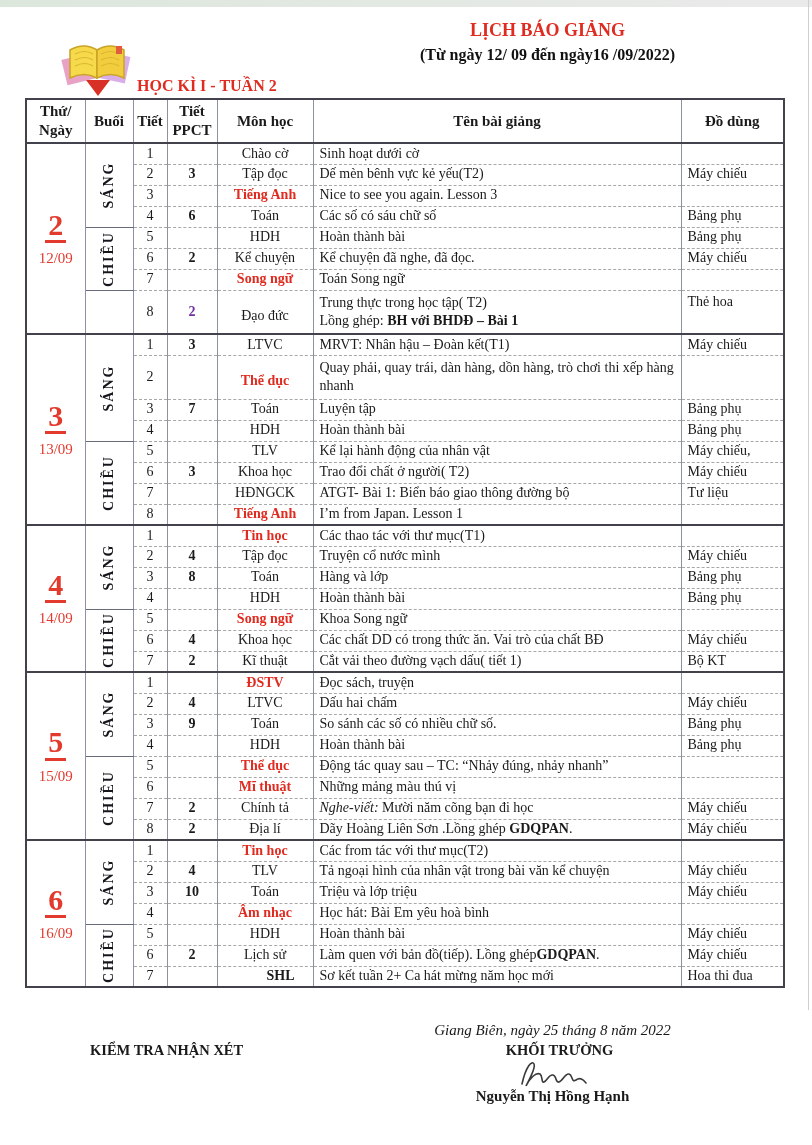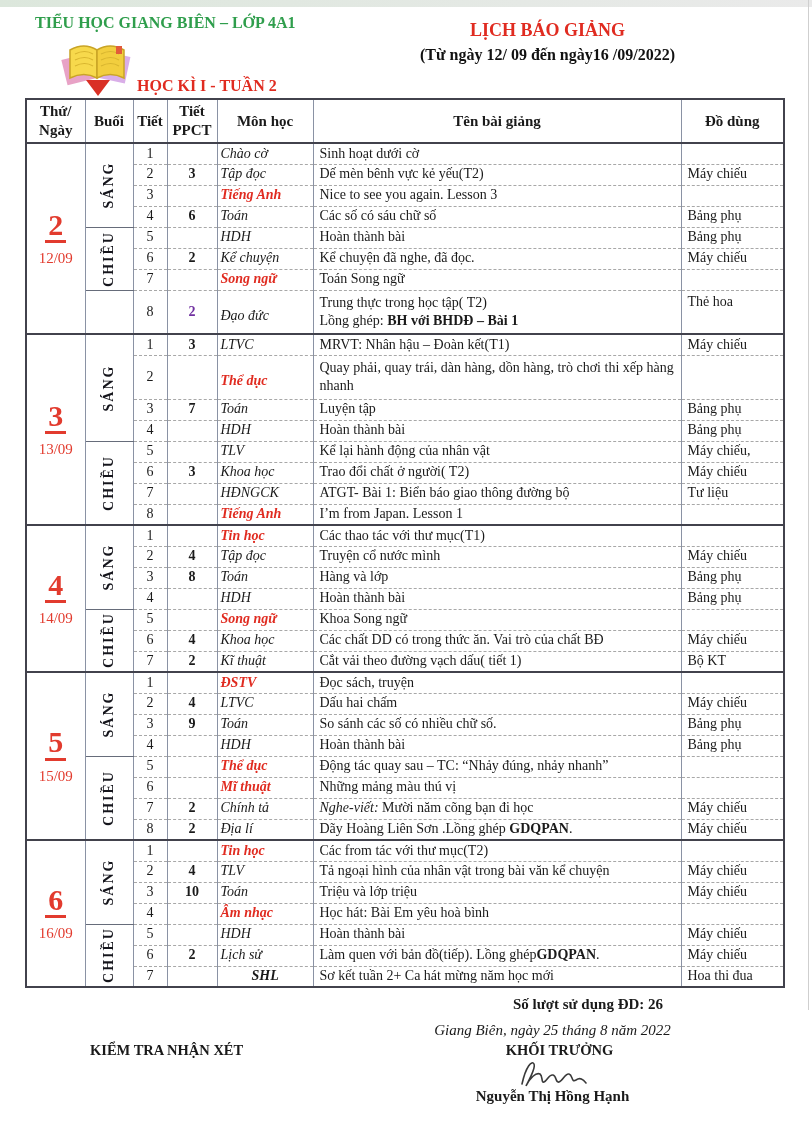--- a/index.html
+++ b/index.html
@@ -39,21 +39,21 @@
   td.session-cell.last{border-bottom:2px solid var(--border-dark);}
   .session-label{position:absolute; top:50%; left:50%;
                  transform:translate(-50%,-50%) rotate(-90deg);
                  font-weight:bold; font-size:14px; letter-spacing:2px; white-space:nowrap; color:#15151c;}
   .day-num{display:inline-block; font-size:30px; font-weight:bold; color:#e23b2e; line-height:1.05;
            border-bottom:3px solid #e23b2e; padding:0 3px;}
   .day-date{font-size:15px; color:#e23b2e; margin-top:6px;}
   td.period-cell{text-align:center;}
   td.ppct-cell{text-align:center; font-weight:bold;}
   td.ppct-cell.purple{color:var(--purple);}
-  td.subject-cell{font-style:italic;}
+  td.subject-cell{text-align:center;}
   td.subject-cell.red{color:var(--red); font-weight:bold;}
   td.subject-cell.boldsub{font-weight:bold;padding-left:34px;}
   td.lesson-cell{text-align:left; padding-left:6px;}
   td.device-cell{text-align:left; padding-left:6px;margin-left:20px;}
   td.v-bottom{vertical-align:bottom; padding-bottom:8px;}
   td.v-top{vertical-align:top; padding-top:2px;}
   .seg-b{font-weight:bold;}
   .seg-i{font-style:italic;}
 
   
@@ -69,21 +69,20 @@
   .signer{position:absolute; left:430px; top:92px; width:245px; text-align:center;
           font-weight:bold; font-size:15px;}
 </style>
 </head>
 <body>
 
 <div class="page">
   <div class="topstrip"></div>
   <div class="right-edge"></div>
 
-  <div class="school">TIỂU HỌC GIANG BIÊN – LỚP 4A1</div>
   <div class="doc-title">LỊCH BÁO GIẢNG</div>
   <div class="date-range">(Từ ngày 12/ 09 đến ngày16 /09/2022)</div>
 
   <svg class="book-icon" width="78" height="58" viewBox="0 0 78 58">
     <rect x="6" y="16" width="30" height="26" fill="#e8a2c6" transform="rotate(-14 21 29)"></rect>
     <rect x="44" y="14" width="26" height="27" fill="#d9aee8" transform="rotate(12 57 27)"></rect>
     <polygon points="28,40 52,40 40,56" fill="#d93025"></polygon>
     <path d="M12 10 Q26 2 39 10 L39 38 Q26 31 12 38 Z" fill="#f7d94c" stroke="#c9a426" stroke-width="1.5"></path>
     <path d="M66 10 Q52 2 39 10 L39 38 Q52 31 66 38 Z" fill="#f2ce3e" stroke="#c9a426" stroke-width="1.5"></path>
     <path d="M17 14 Q27 9 35 14 M17 20 Q27 15 35 20 M17 26 Q27 21 35 26" fill="none" stroke="#d8b52f" stroke-width="1.2"></path>
@@ -512,21 +511,20 @@
           <td class="subject-cell boldsub">SHL</td>
           <td class="lesson-cell">
             <div class="lesson-line"><span>Sơ kết tuần 2+ Ca hát mừng năm học mới</span></div>
           </td>
           <td class="device-cell">Hoa thi đua</td>
         </tr>
       </tbody>
   </table>
 
   <div class="footer">
-    <div class="usage">Số lượt sử dụng ĐD: 26</div>
     <div class="place-date">Giang Biên, ngày  25   tháng 8  năm 2022</div>
     <div class="left-title">KIỂM TRA NHẬN XÉT</div>
     <div class="right-title">KHỐI TRƯỞNG</div>
     <svg class="signature" width="72" height="34" viewBox="0 0 72 34">
       <path d="M6 28 C10 10 16 4 18 8 C20 12 12 26 10 30 C14 22 20 16 24 18 C27 20 25 27 28 26 C31 25 33 18 37 19 C41 20 39 27 43 26 C47 25 49 17 53 18 C57 19 55 27 60 24 C64 21 67 23 70 27" fill="none" stroke="#3a3a3a" stroke-width="1.6" stroke-linecap="round"></path>
     </svg>
     <div class="signer">Nguyễn Thị Hồng Hạnh</div>
   </div>
 </div>
 

